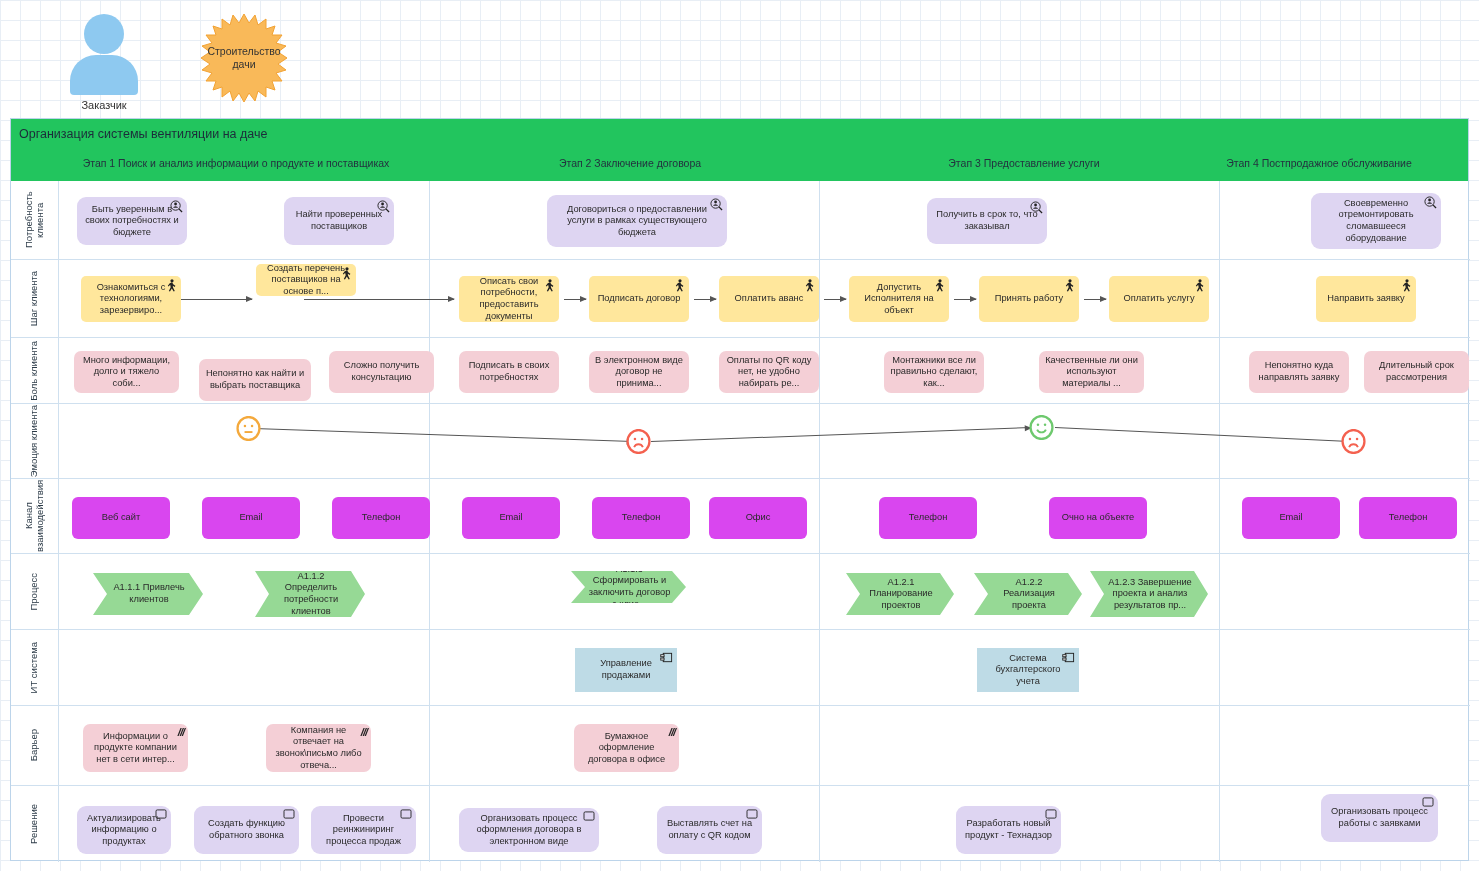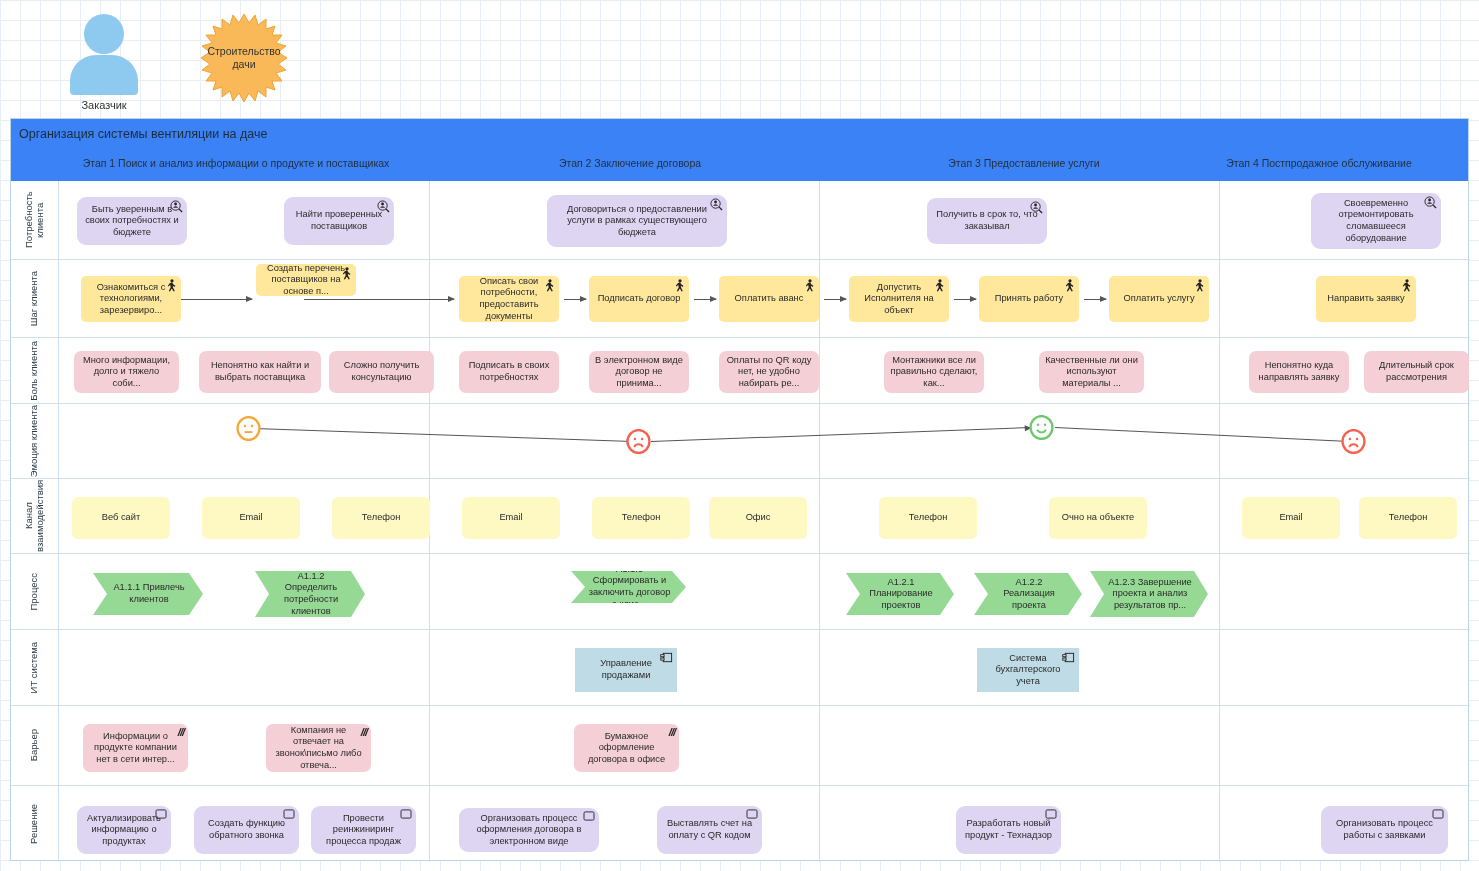--- a/index.html
+++ b/index.html
@@ -57,21 +57,21 @@
   }
 
   
   #board {
     position: absolute; left: 10px; top: 118px;
     width: 1459px; height: 743px;
     border: 1px solid #bcd4ea;
     background: #fff;
   }
   #board-title-bar {
-    height: 62px; background: #3b82f6; position: relative;
+    height: 62px; background: #22c55e; position: relative;
   }
   #board-title {
     position: absolute; left: 8px; top: 8px;
     font-size: 12.5px; color: #1c2c3a;
   }
   .stage-title {
     position: absolute; top: 38px;
     font-size: 10.5px; color: #23323f;
     text-align: center; white-space: nowrap;
     transform: translateX(-50%);
@@ -107,21 +107,21 @@
   }
   .card .ic {
     position: absolute; right: 4px; top: 3px;
     line-height: 1; pointer-events: none;
   }
 
   
   .need   { background: #ded5f2; border-radius: 9px; }
   .step   { background: #ffe79c; border-radius: 5px; }
   .pain   { background: #f4cfd6; border-radius: 7px; }
-  .chan   { background: #fef9c3; border-radius: 6px; }
+  .chan   { background: #d946ef; border-radius: 6px; }
   .it     { background: #bedbe6; border-radius: 0; }
   .barrier{ background: #f4cfd6; border-radius: 7px; }
   .solution{ background: #ded5f2; border-radius: 9px; }
 
   .proc {
     position: absolute;
     background: #96d995;
     display: flex; align-items: center; justify-content: center;
     text-align: center; font-size: 9.3px; line-height: 1.25; color: #2a2a2a;
     padding: 3px 14px 3px 16px;
@@ -363,21 +363,21 @@
           <span>Боль клиента</span>
         </div>
       <div class="row-body">
         <div class="vsep" style="left:370px"></div>
         <div class="vsep" style="left:760px"></div>
         <div class="vsep" style="left:1160px"></div>
 
         <div class="card pain" style="left:15px;top:13px;width:105px;height:42px">
             <span>Много информации, долго и тяжело соби...</span>
           </div>
-        <div class="card pain" style="left:140px;top:13px;width:122px;height:42px">
+        <div class="card pain" style="left:140px;top:21px;width:112px;height:42px">
             <span>Непонятно как найти и выбрать поставщика</span>
           </div>
         <div class="card pain" style="left:270px;top:13px;width:105px;height:42px">
             <span>Сложно получить консультацию</span>
           </div>
         <div class="card pain" style="left:400px;top:13px;width:100px;height:42px">
             <span>Подписать в своих потребностях</span>
           </div>
         <div class="card pain" style="left:530px;top:13px;width:100px;height:42px">
             <span>В электронном виде договор не принима...</span>
@@ -626,21 +626,21 @@
           <span>Выставлять счет на оплату с QR кодом</span>
         </div>
         <div class="card solution" style="left:897px;top:20px;width:105px;height:48px">
           <span class="ic ic-sol">
             <svg width="12" height="10" viewBox="0 0 13 11">
                 <path d="M1 2.4 Q1 1 2.4 1 H10.6 Q12 1 12 2.4 V8.6 Q12 10 10.6 10 H2.4 Q1 10 1 8.6 Z" fill="none" stroke="#222" stroke-width="1"></path>
               </svg>
           </span>
           <span>Разработать новый продукт - Технадзор</span>
         </div>
-        <div class="card solution" style="left:1262px;top:20px;width:127px;height:48px">
+        <div class="card solution" style="left:1262px;top:8px;width:117px;height:48px">
           <span class="ic ic-sol">
             <svg width="12" height="10" viewBox="0 0 13 11">
                 <path d="M1 2.4 Q1 1 2.4 1 H10.6 Q12 1 12 2.4 V8.6 Q12 10 10.6 10 H2.4 Q1 10 1 8.6 Z" fill="none" stroke="#222" stroke-width="1"></path>
               </svg>
           </span>
           <span>Организовать процесс работы с заявками</span>
         </div>
       </div>
     </div>
 

